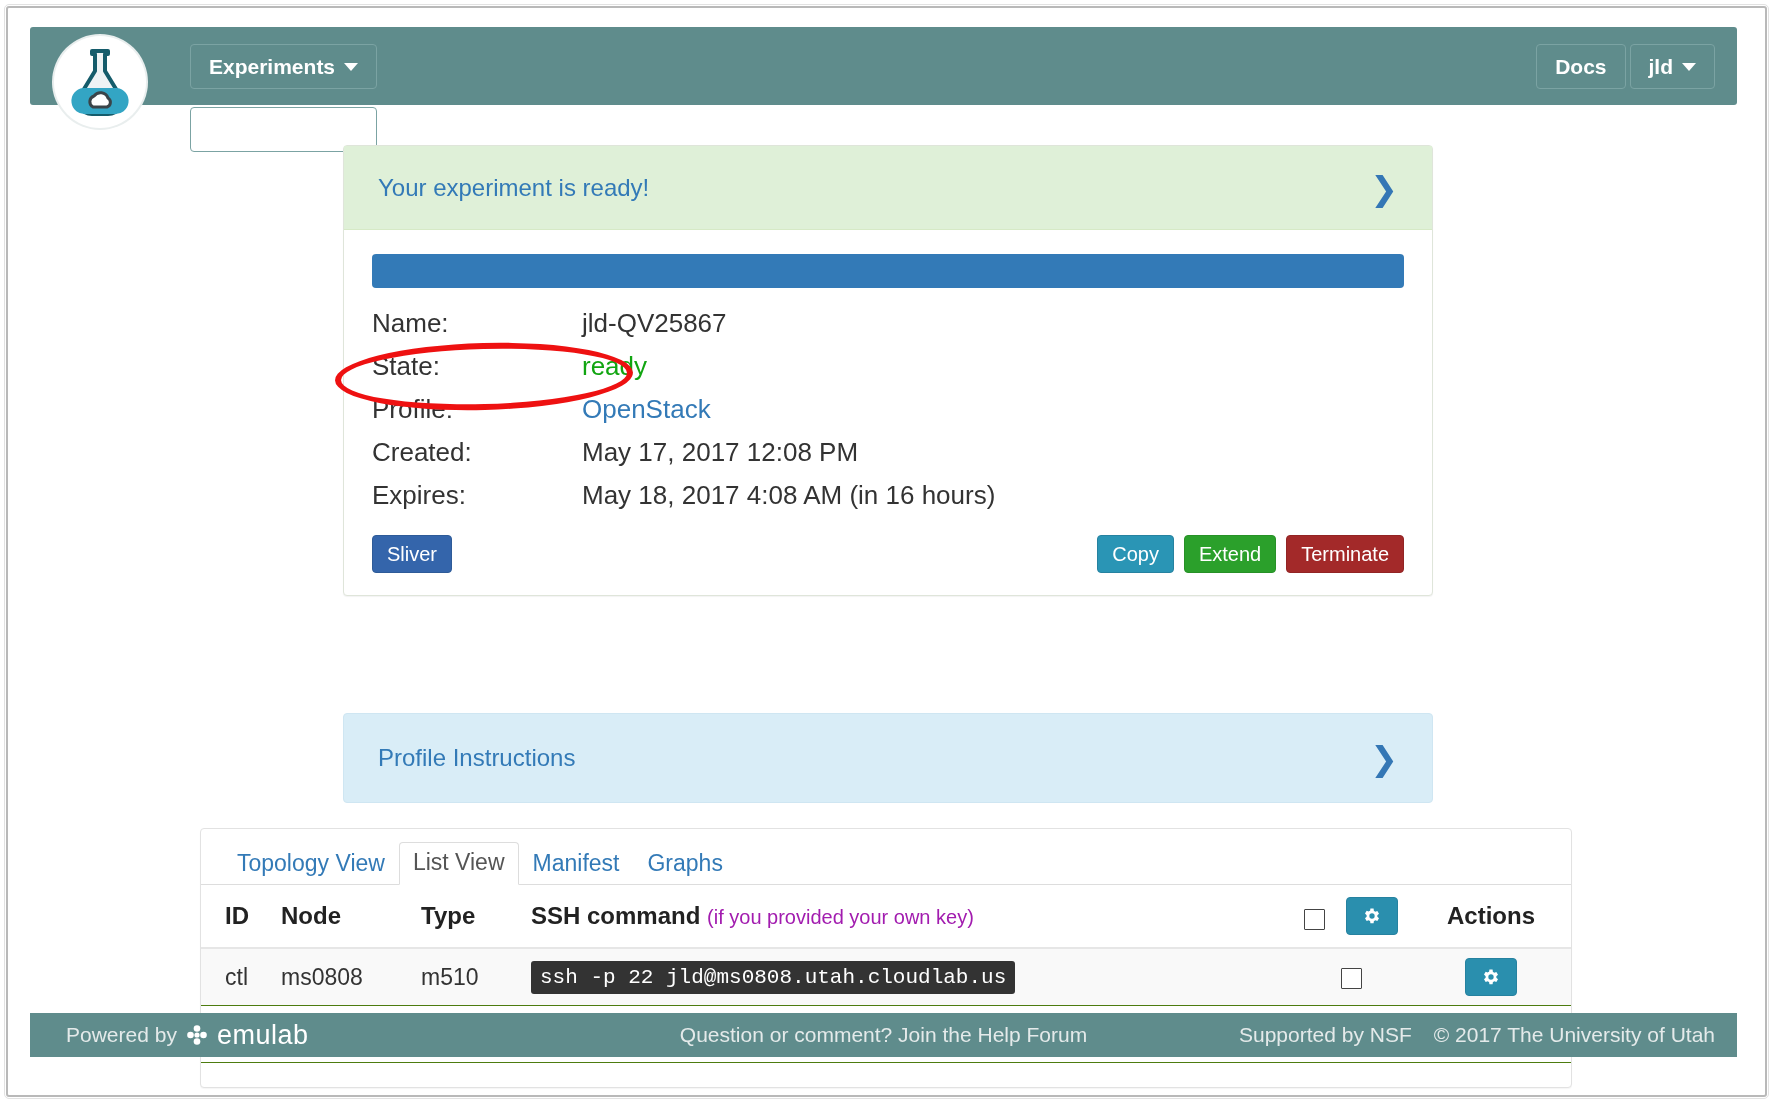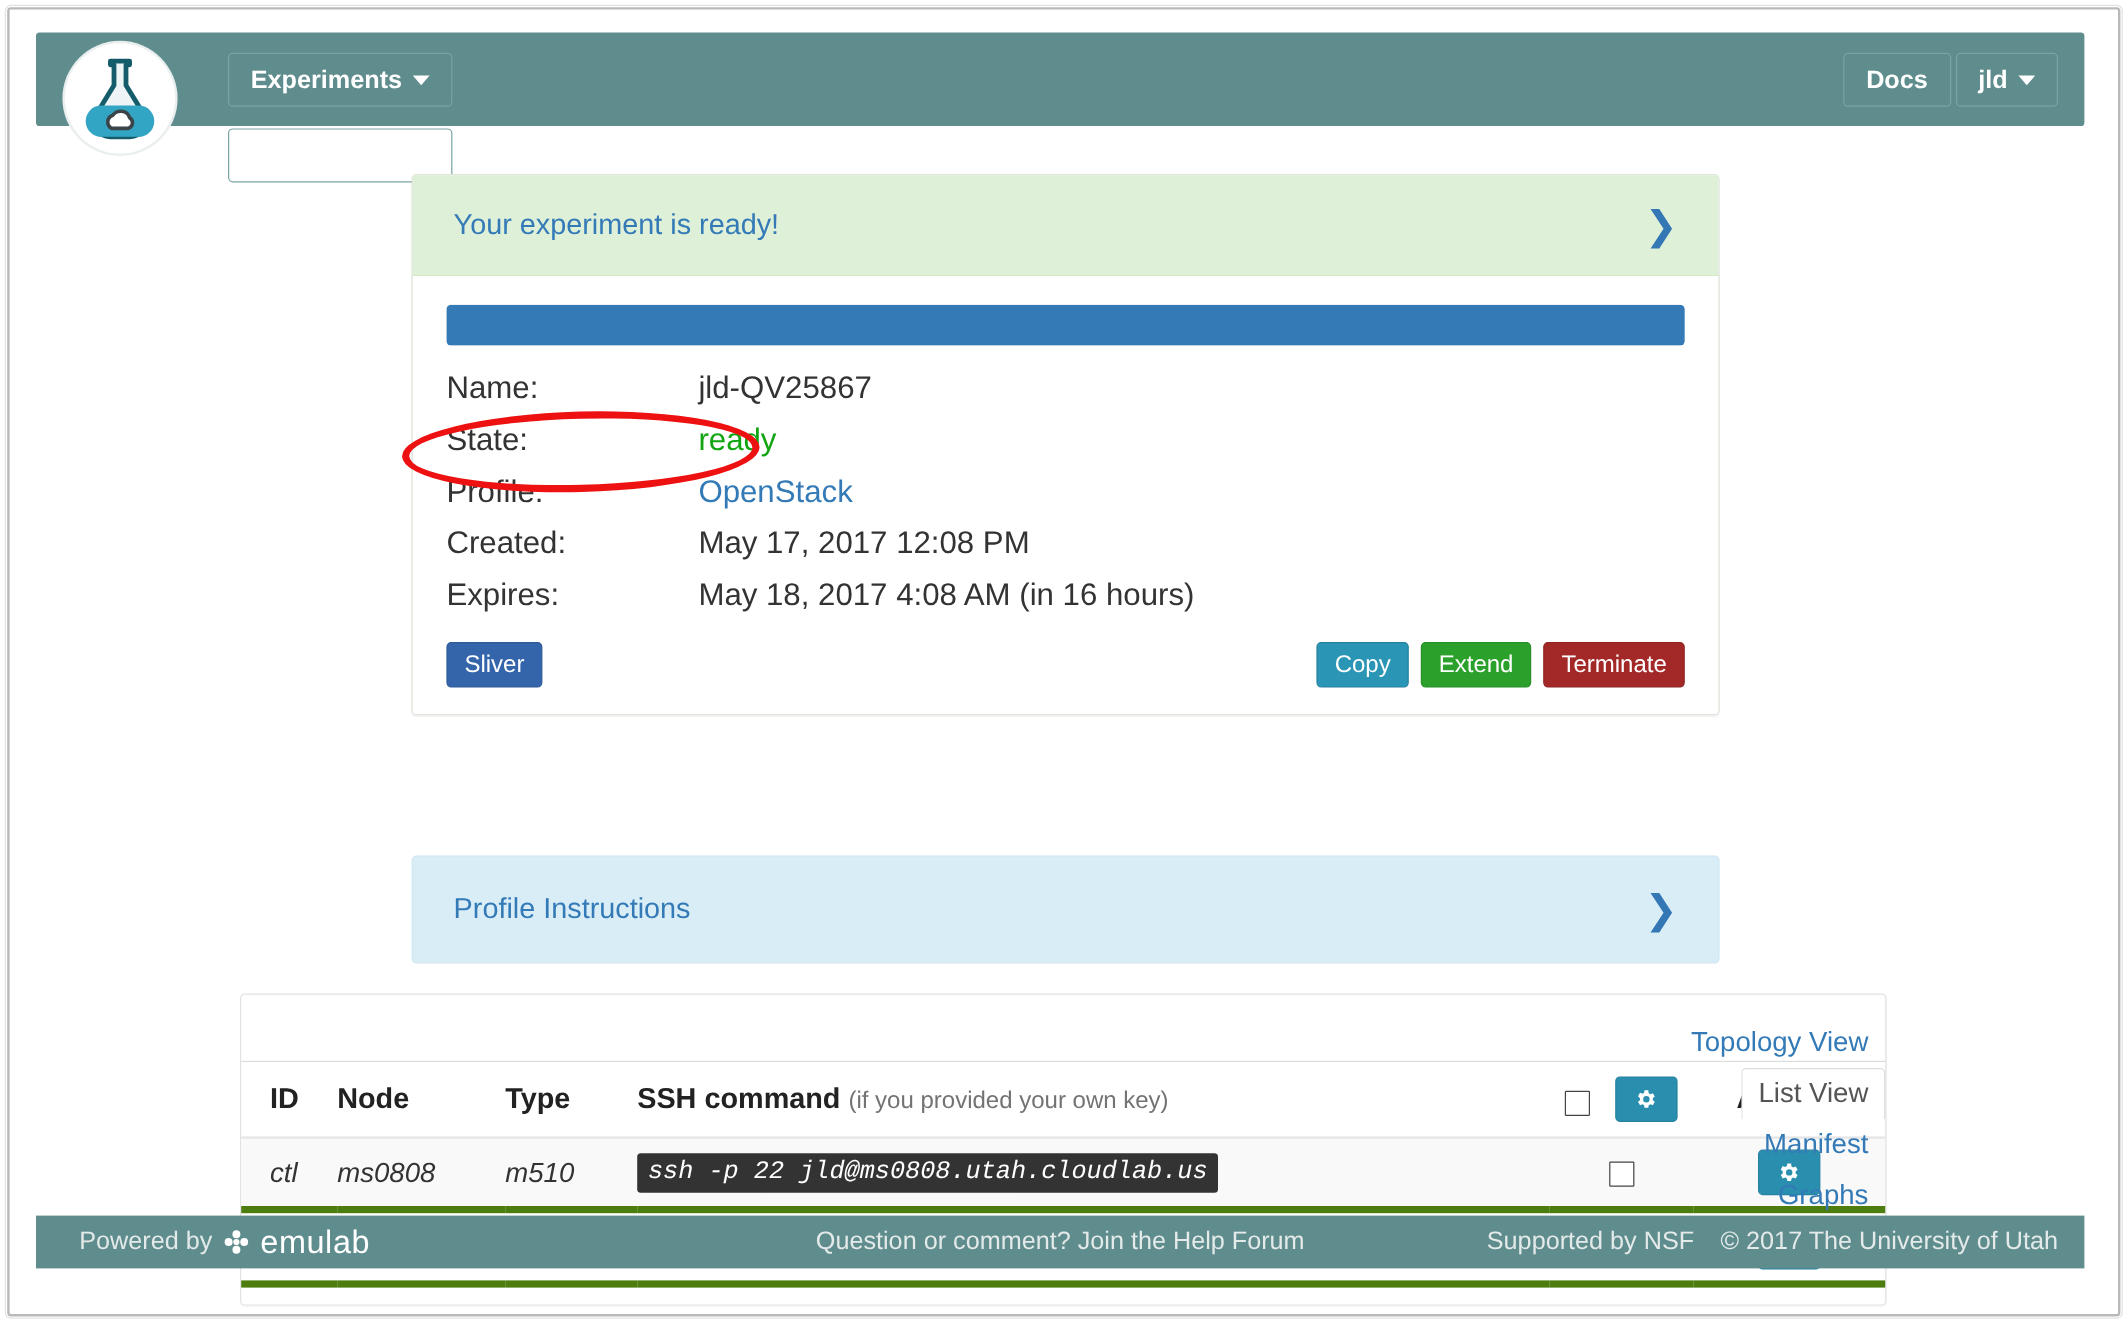--- a/index.html
+++ b/index.html
@@ -158,21 +158,20 @@
     background: #ffffff;
     border: 1px solid #e2e2e2;
     border-radius: 4px;
     box-shadow: 0 1px 1px rgba(0,0,0,.04);
   }
   .tabs {
     display: flex; align-items: flex-end;
     padding: 18px 0 0 22px;
     border-bottom: 1px solid #dddddd;
     height: 56px;
-    flex-direction: column;
   }
   .tab {
     font-size: 23px; color: #337ab7;
     padding: 6px 13px 8px 13px;
     cursor: pointer;
     border: 1px solid transparent;
     border-bottom: none;
     position: relative; top: 1px;
     white-space: nowrap;
   }
@@ -190,28 +189,27 @@
   }
   table.nodes th {
     font-size: 24px; color: #222222;
     text-align: left;
     padding: 10px 0 12px 0;
     border-bottom: 2px solid #e6e6e6;
     font-weight: bold;
     vertical-align: middle;
   }
   table.nodes th .sub {
-    font-size: 20px; font-weight: normal; color: #737373; text-align: center;
+    font-size: 20px; font-weight: normal; color: #a21caf; text-align: center;
   }
   table.nodes td {
     font-size: 23px; color: #333333;
     padding: 9px 0;
-    border-bottom: 6px solid #4d7c0f;
+    border-bottom: 1px solid #4d7c0f;
     vertical-align: middle;
-    font-style: italic;
   }
   table.nodes tbody tr:nth-child(odd) { background: #f9f9f9; }
   .c-id   { width: 80px; padding-left: 24px !important; }
   .c-node { width: 140px; }
   .c-type { width: 110px; }
   .c-ssh  { }
   .c-chk  { width: 120px; text-align: center !important; }
   .c-act  { width: 160px; text-align: center !important; }
   code.ssh {
     display: inline-block;

